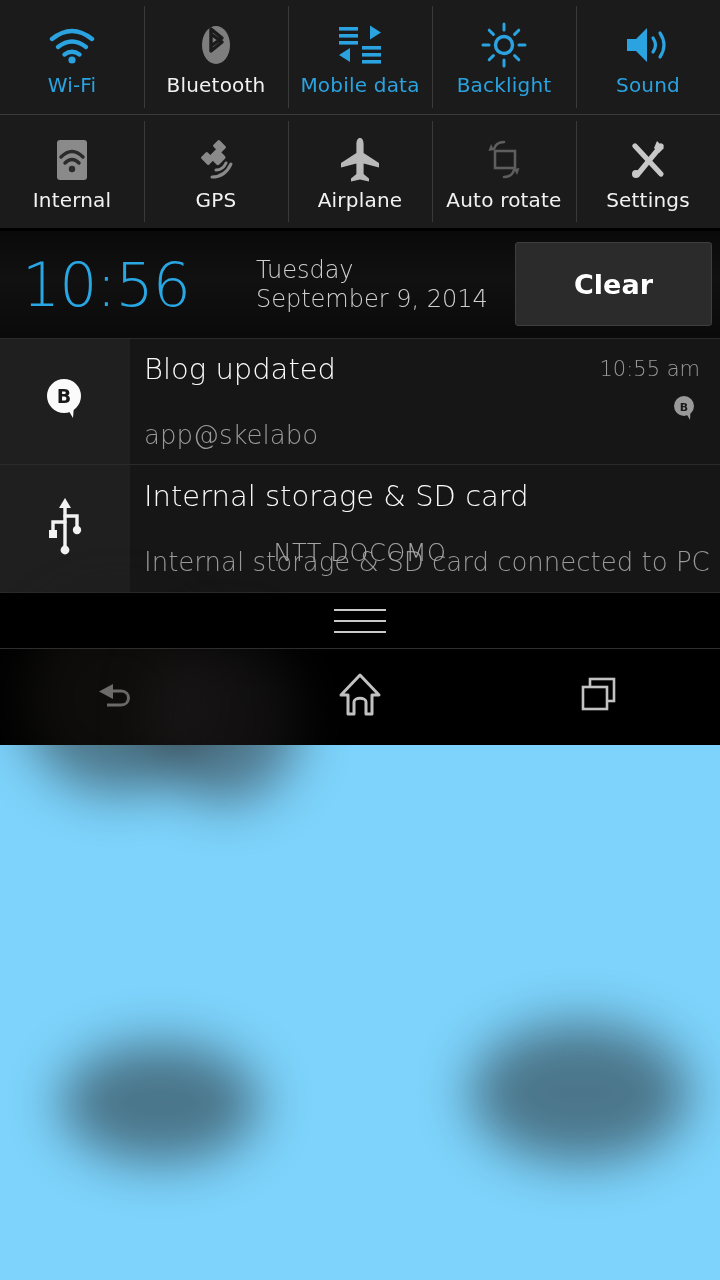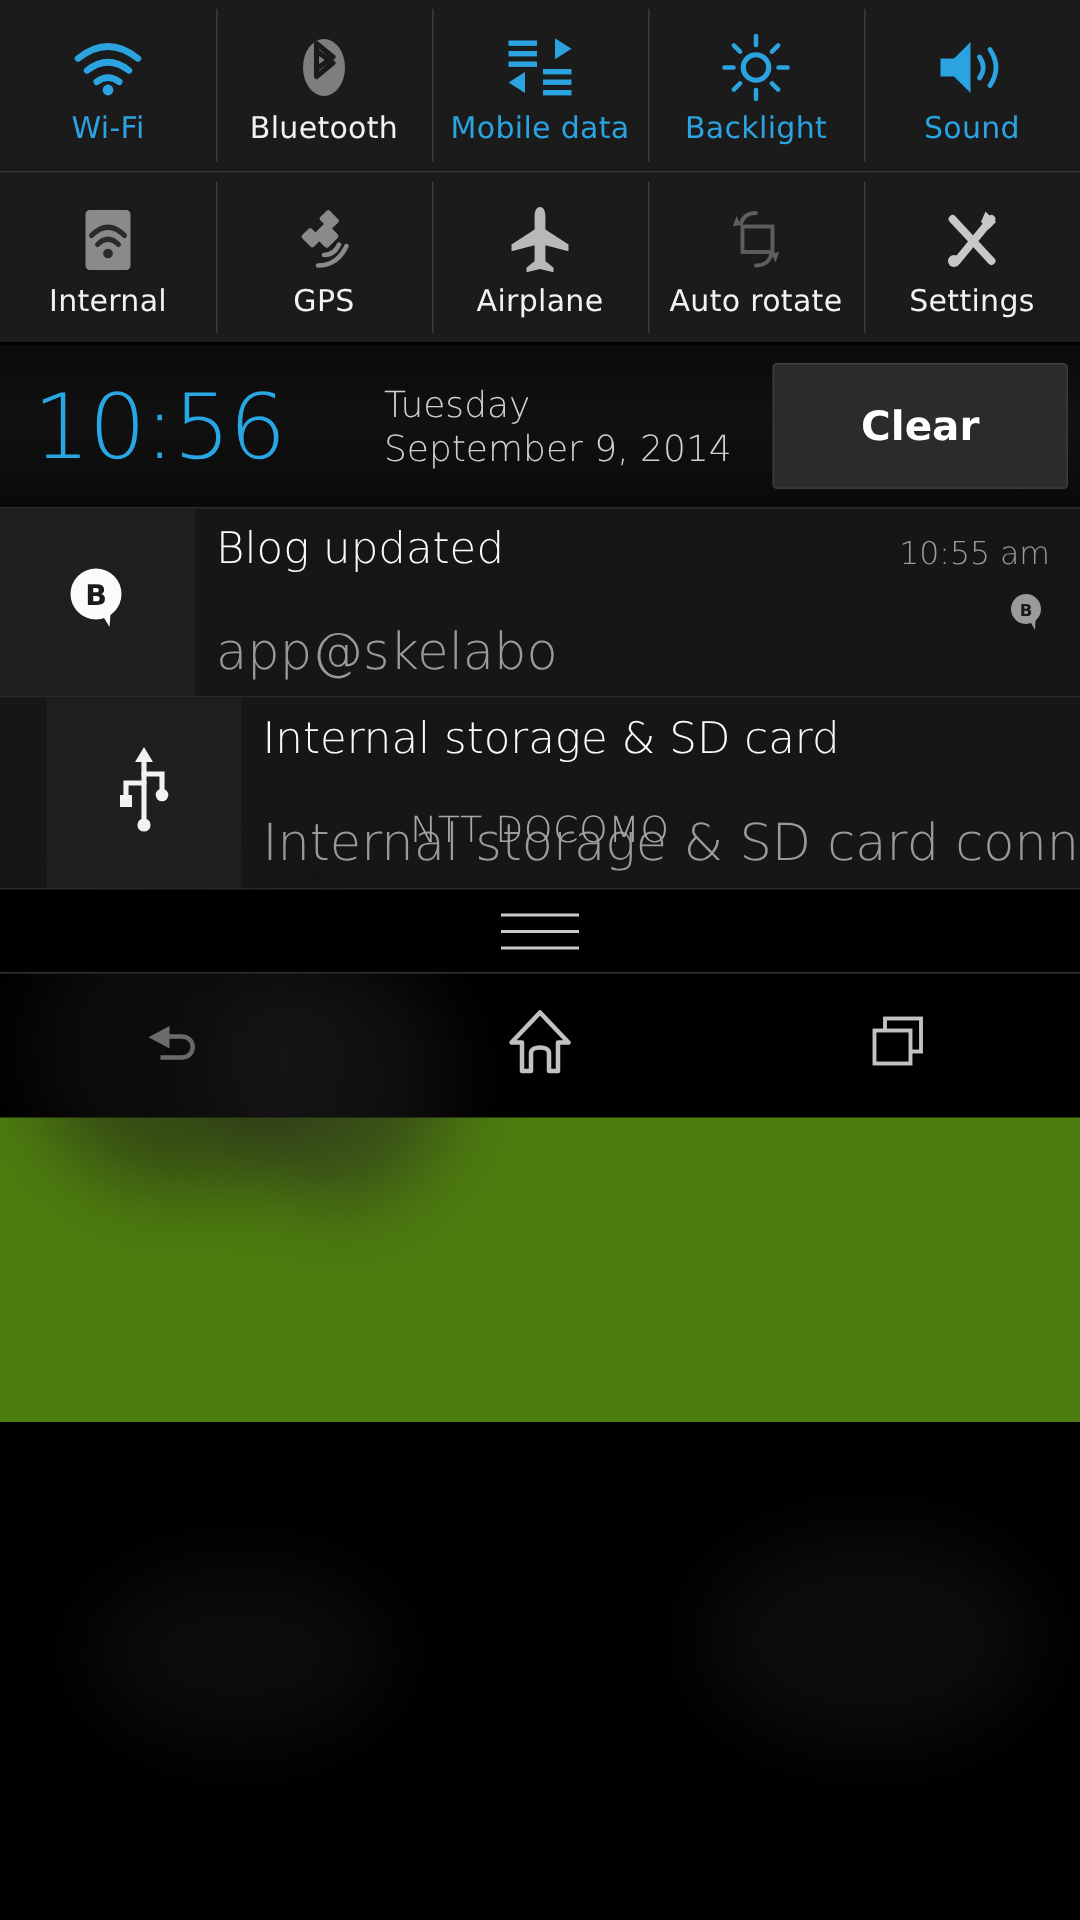--- a/index.html
+++ b/index.html
@@ -4,22 +4,22 @@
 <style>
   * { margin:0; padding:0; box-sizing:border-box; }
   html, body {
     width:720px; height:1280px;
     background:#000;
     font-family:"DejaVu Sans", sans-serif;
     overflow:hidden;
   }
   #screen {
     position:relative;
-    width:720px; height:948px;
-    background:#4d7c0f;
+    width:720px; height:1280px;
+    background:#7dd3fc;
   }
 
   
   .qs-panel {
     width:720px;
     background:#1b1b1b;
     border-bottom:3px solid #000;
   }
   .qs-row {
     display:flex;
@@ -134,21 +134,21 @@
   }
   .notif-title {
     color:#fafafa;
     font-size:29px;
     font-weight:300;
     line-height:1.18;
     white-space:nowrap;
   }
   .notif-sub {
     color:#9a9a9a;
-    font-size:34px;
+    font-size:26px;
     font-weight:300;
     line-height:1.2;
     margin-top:5px;
     white-space:nowrap;
   }
   .notif-right {
     width:130px;
     min-width:130px;
     padding:18px 20px 0 0;
     display:flex;
@@ -157,21 +157,21 @@
     justify-content:flex-start;
   }
   .notif-time {
     color:#9a9a9a;
     font-size:21px;
     font-weight:300;
     white-space:nowrap;
   }
   .notif-badge { margin-top:12px; }
   .notif-h1 { height:126px; }
-  .notif-h2 { height:128px;padding-left:31px; }
+  .notif-h2 { height:128px; }
 
   
   .empty-area {
     position:relative;
     width:720px;
     background:#141414;
   }
   .ghost {
     position:absolute;
     border-radius:50%;

